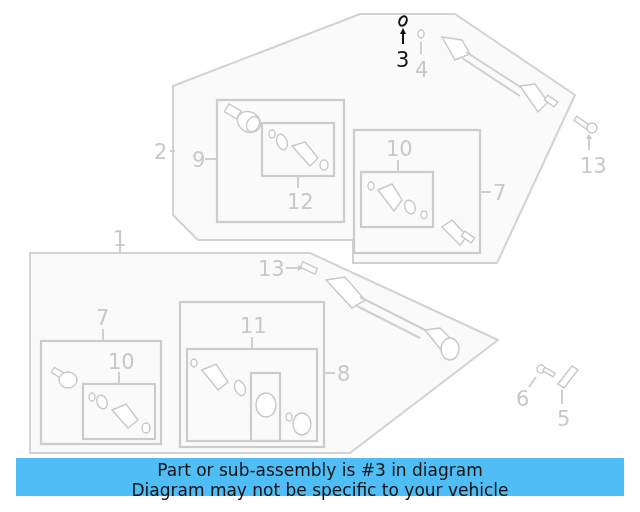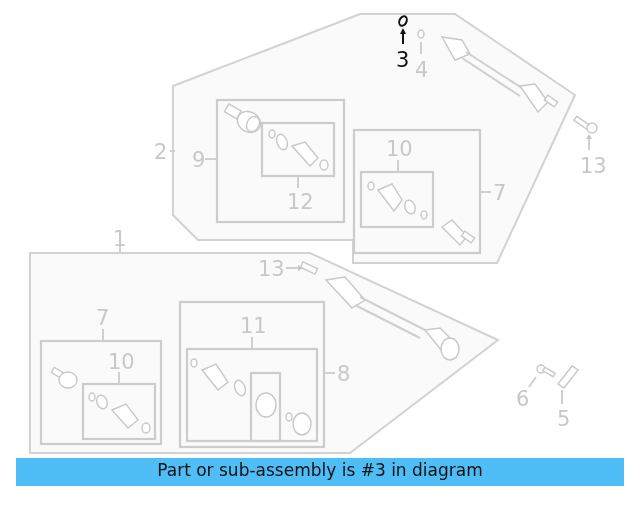--- a/index.html
+++ b/index.html
@@ -5,21 +5,21 @@
   html, body { margin: 0; padding: 0; background: #ffffff; }
   body { width: 640px; height: 512px; position: relative; overflow: hidden; font-family: "DejaVu Sans", sans-serif; }
   #diagram { position: absolute; left: 0; top: 0; width: 640px; height: 512px; }
   .lbl { font-family: "DejaVu Sans", sans-serif; font-size: 21px; fill: #c8c8c8; }
   .lbl-hi { font-family: "DejaVu Sans", sans-serif; font-size: 21px; fill: #111111; }
   .ln { stroke: #cfcfcf; stroke-width: 2; fill: none; }
   .poly { stroke: #d2d2d2; stroke-width: 2; fill: #fafafa; }
   .box { stroke: #cccccc; stroke-width: 2.2; fill: none; }
   .part { stroke: #c8c8c8; stroke-width: 1.4; fill: #ffffff; }
   .banner {
-    position: absolute; left: 16px; top: 458px; width: 608px; height: 28px;
+    position: absolute; left: 16px; top: 458px; width: 608px; height: 38px;
     background: #4fbdf6; color: #111111; text-align: center;
     font-family: "DejaVu Sans", sans-serif; font-size: 17px; line-height: 20px;
     padding-top: 2px; box-sizing: border-box;
   }
   .banner div { white-space: nowrap; }
 </style>
 </head>
 <body>
 
 <svg id="diagram" viewBox="0 0 640 512" xmlns="http://www.w3.org/2000/svg">
@@ -161,13 +161,14 @@
   <text class="lbl" x="96" y="325">7</text>
   <text class="lbl" x="108" y="369">10</text>
   <text class="lbl" x="240" y="333">11</text>
   <text class="lbl" x="337" y="381">8</text>
   <text class="lbl" x="516" y="406">6</text>
   <text class="lbl" x="557" y="426">5</text>
 </svg>
 
 <div class="banner">
   <div>Part or sub-assembly is #3 in diagram</div>
+  <div>Diagram may not be specific to your vehicle</div>
 </div>
 
 </body></html>

